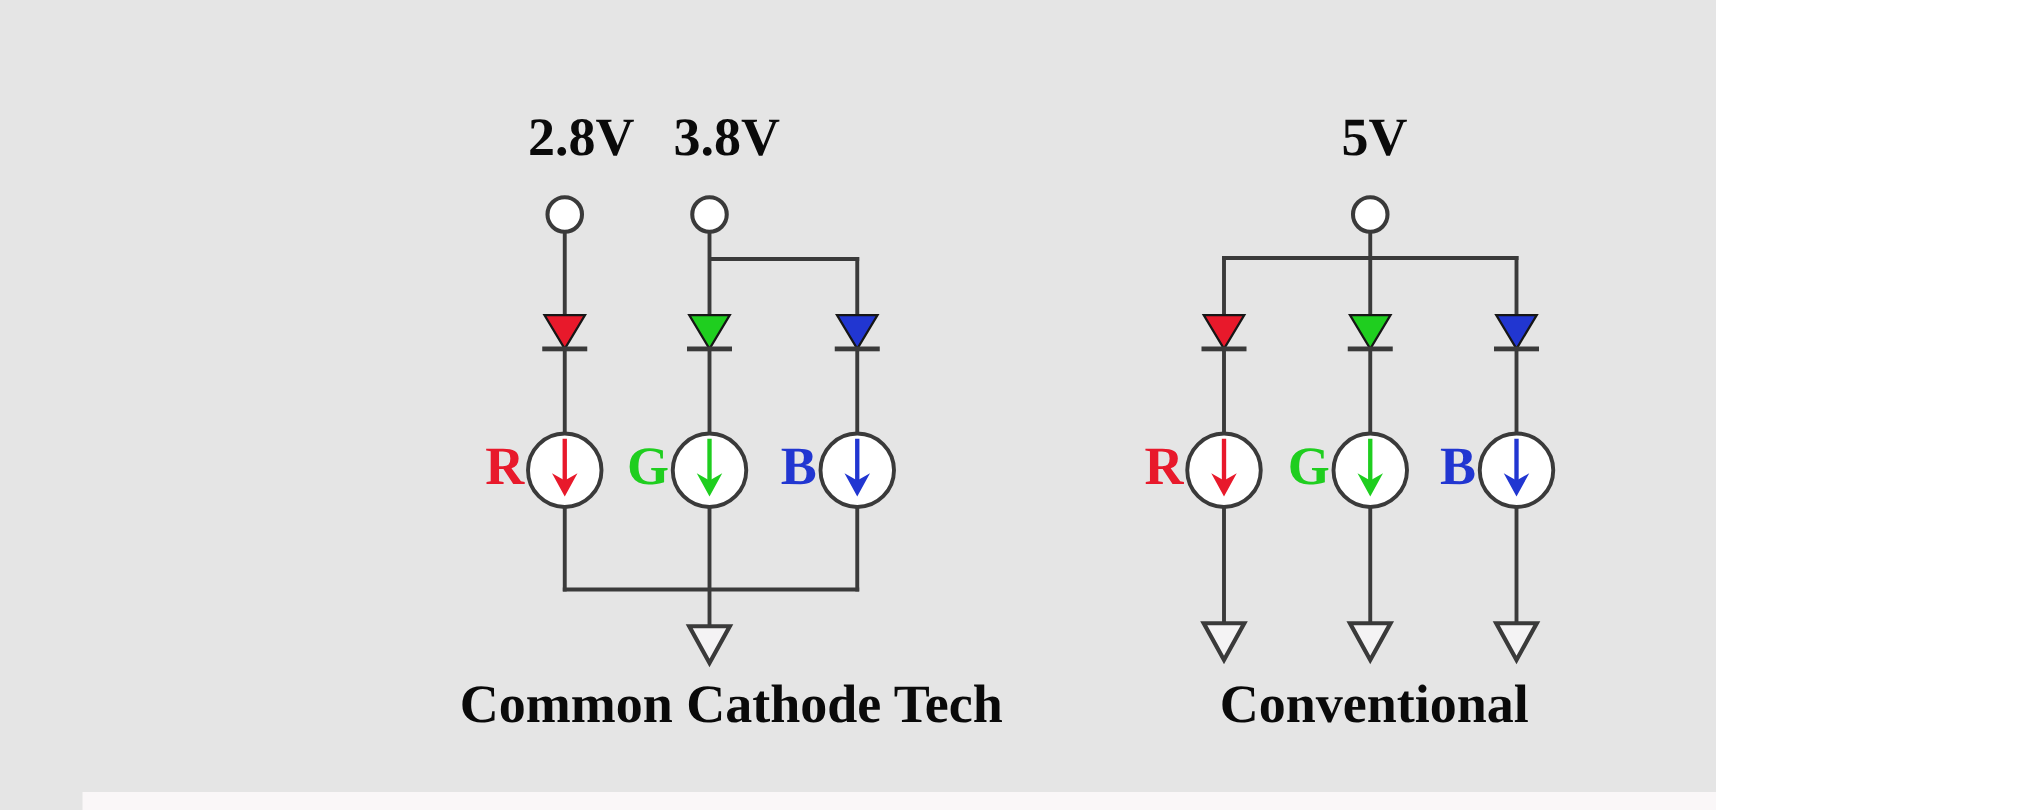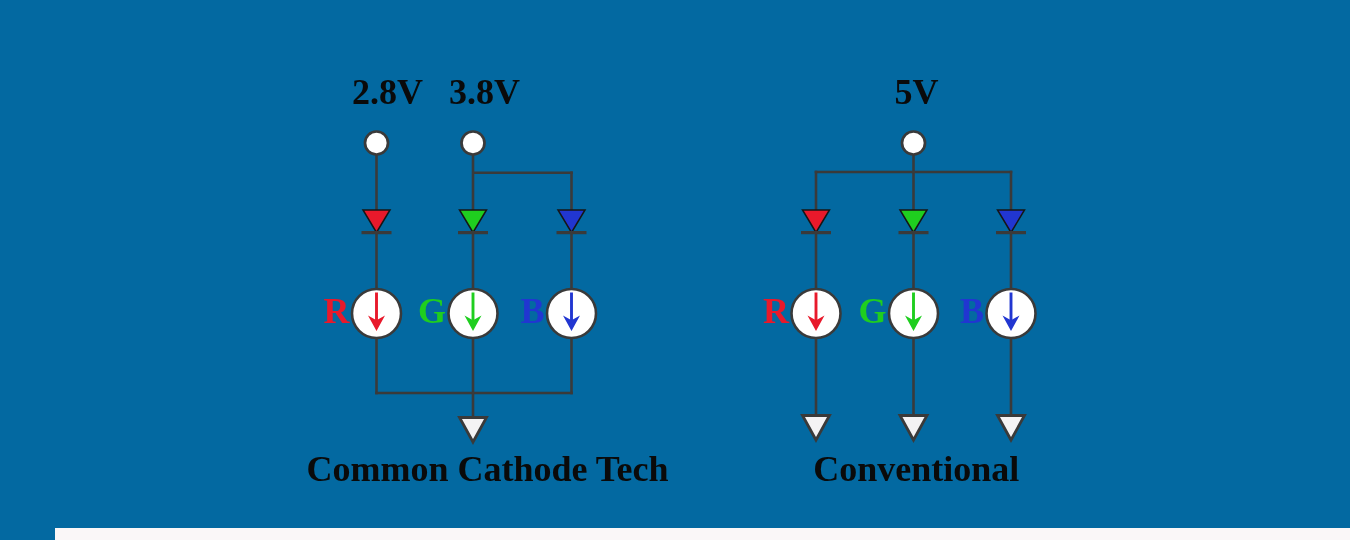--- a/index.html
+++ b/index.html
@@ -2,23 +2,23 @@
 <html><head>
 <meta charset="utf-8">
 <style>
   html, body {
     margin: 0;
     padding: 0;
     background: #ffffff;
   }
   .stage {
     position: relative;
-    width: 1350px;
+    width: 1144px;
     height: 540px;
-    background: #0369a1;
+    background: #e5e5e5;
     overflow: hidden;
     font-family: "Liberation Serif", "DejaVu Serif", serif;
   }
   svg { display: block; }
   text {
     font-family: "Liberation Serif", "DejaVu Serif", serif;
     font-weight: bold;
   }
   .supply-label, .circuit-title { font-size: 36px; fill: #0a0a0a; }
   .channel-letter { font-size: 36px; }

